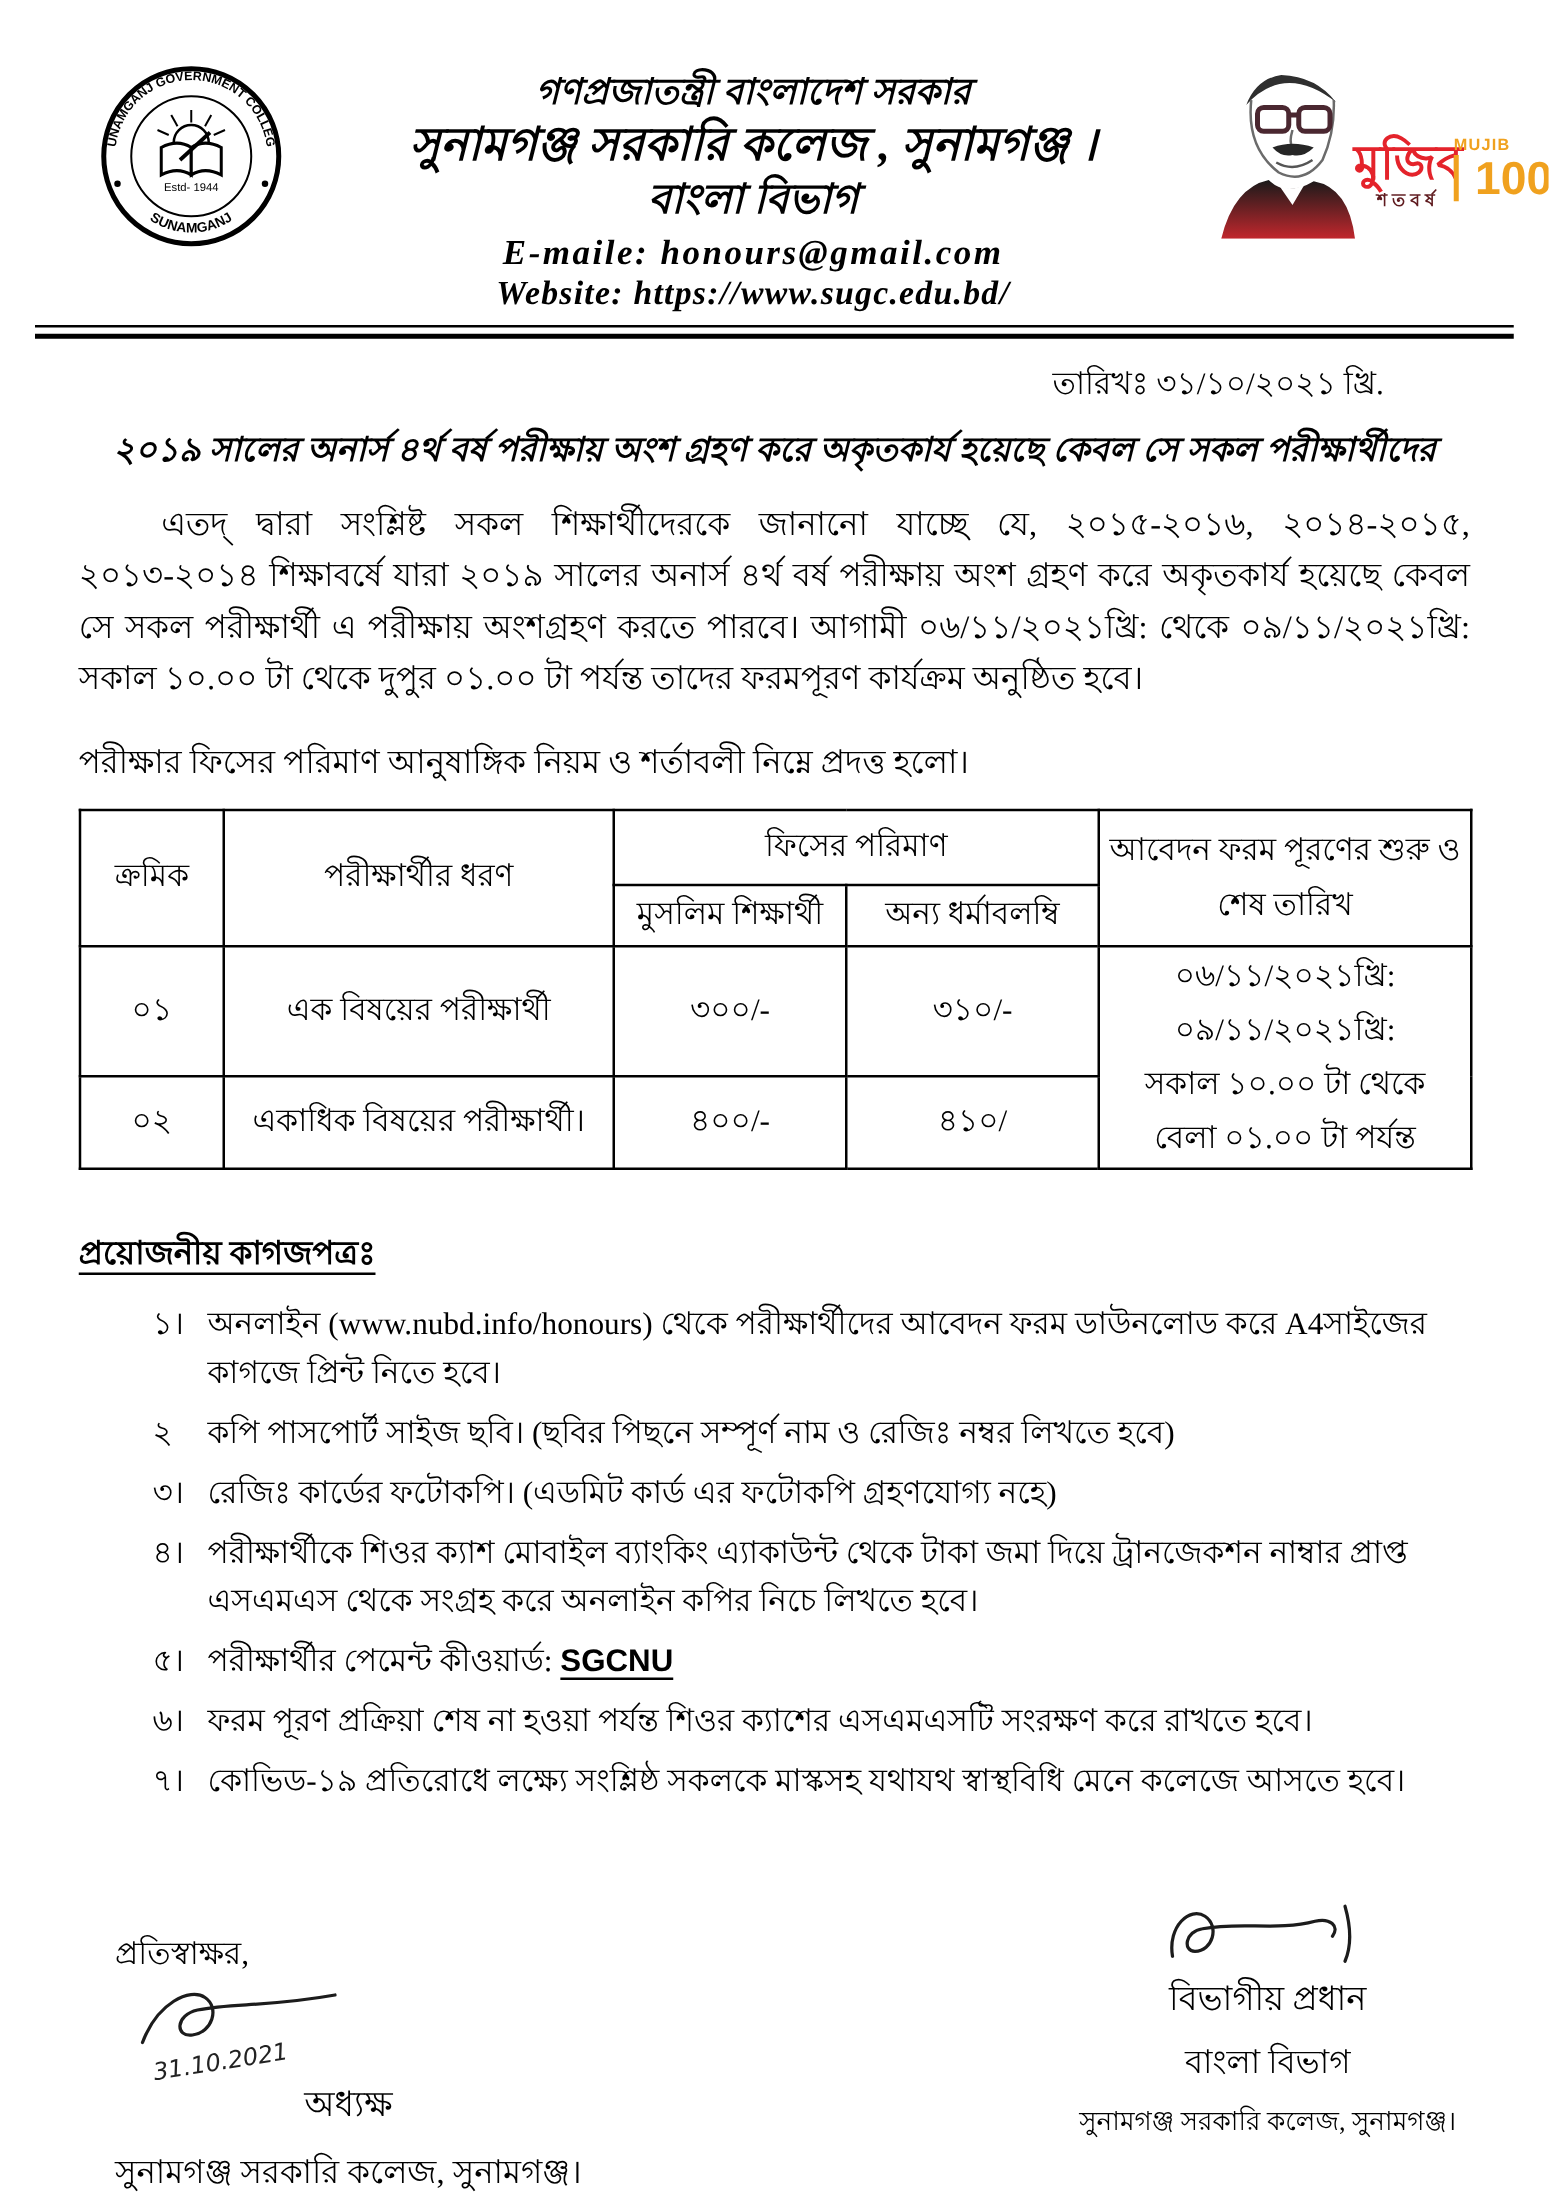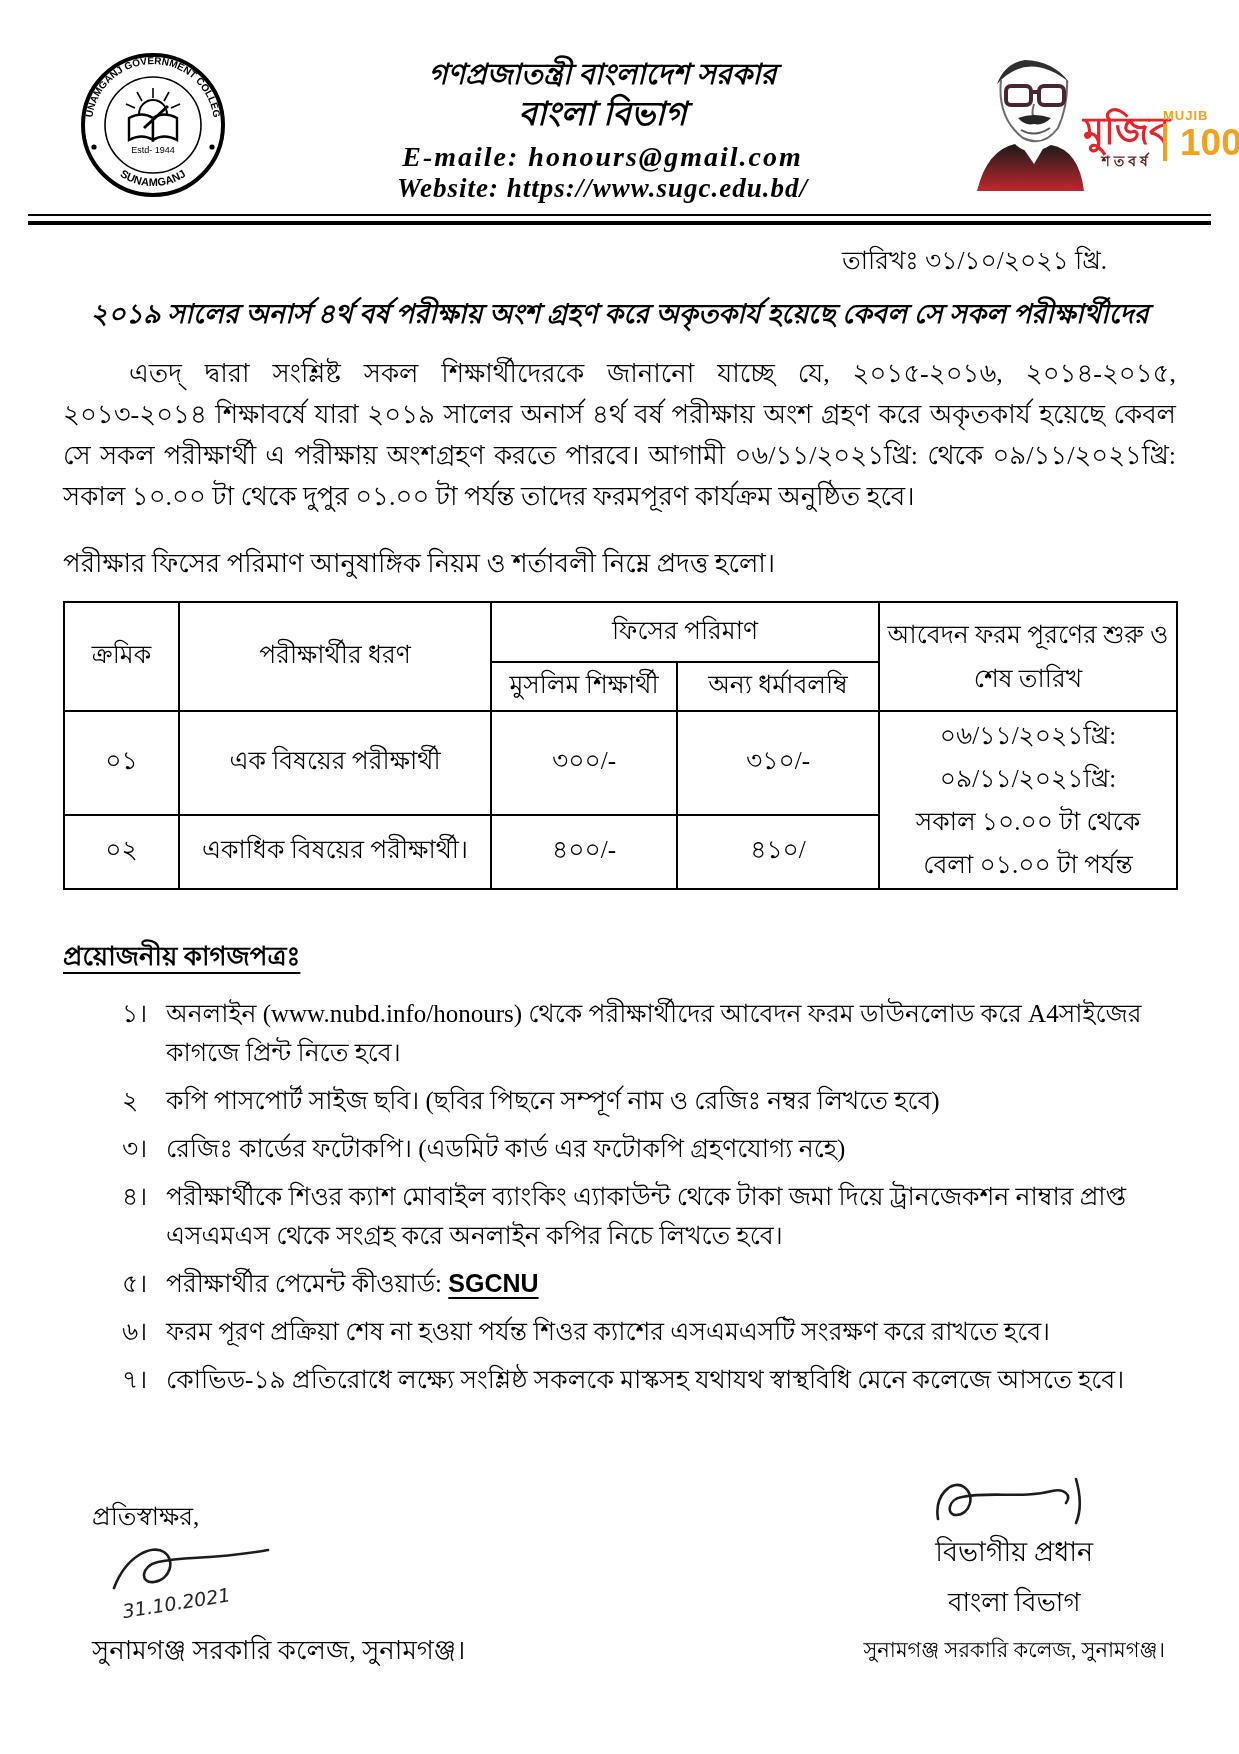--- a/index.html
+++ b/index.html
@@ -104,20 +104,21 @@
           <path d="M99 68 Q86 61 75 68 L75 90 Q86 83 99 90 Z" fill="#fff" stroke="#000" stroke-width="2.4"></path>
           <line x1="75" y1="68" x2="75" y2="90" stroke="#000" stroke-width="1.4"></line>
           <line x1="66" y1="78" x2="90" y2="56" stroke="#000" stroke-width="3"></line>
         </g>
         <text x="75" y="103" text-anchor="middle" font-family="Liberation Sans, sans-serif" font-size="9" fill="#000">Estd- 1944</text>
       </svg>
     </div>
 
     <div class="header-center">
       <div class="gov-title">গণপ্রজাতন্ত্রী বাংলাদেশ সরকার</div>
+      <div class="college-name">সুনামগঞ্জ সরকারি কলেজ , সুনামগঞ্জ ।</div>
       <div class="dept-name">বাংলা বিভাগ</div>
       <div class="email-line">E-maile: honours@gmail.com</div>
       <div class="website-line">Website: https://www.sugc.edu.bd/</div>
     </div>
 
     <div class="mujib">
       <svg width="115" height="145" viewBox="0 0 115 145">
         <defs>
           <linearGradient id="coatGrad" x1="0" y1="0" x2="0" y2="1">
             <stop offset="0" stop-color="#1a1a1a"></stop>
@@ -246,20 +247,21 @@
   <div class="signatures">
 
     <div class="sig-left">
       <div class="sig-top">
         <span class="sig-label">প্রতিস্বাক্ষর,</span>
         <svg width="190" height="82" viewBox="0 0 190 82">
           <path d="M22 48 C34 16 60 4 72 12 C84 20 78 40 62 42 C48 44 48 26 66 22 C94 16 120 20 176 10" fill="none" stroke="#1c1c1c" stroke-width="2.6" stroke-linecap="round"></path>
           <text x="30" y="72" transform="rotate(-9 70 64)" font-family="DejaVu Sans, sans-serif" font-style="italic" font-size="19" fill="#222">31.10.2021</text>
         </svg>
       </div>
+      <div class="sig-role">অধ্যক্ষ</div>
       <div class="sig-org">সুনামগঞ্জ সরকারি কলেজ, সুনামগঞ্জ।</div>
     </div>
 
     <div class="sig-right">
       <svg width="180" height="58" viewBox="0 0 180 58">
         <path d="M14 46 C10 22 28 6 40 14 C52 22 46 42 32 42 C22 42 24 26 38 24 C68 18 98 26 128 18 C140 15 148 22 142 30" fill="none" stroke="#1c1c1c" stroke-width="2.6" stroke-linecap="round"></path>
         <path d="M152 6 C156 20 158 36 152 50" fill="none" stroke="#1c1c1c" stroke-width="2.6" stroke-linecap="round"></path>
       </svg>
       <div class="sig-role">বিভাগীয় প্রধান</div>
       <div class="sig-dept">বাংলা বিভাগ</div>

